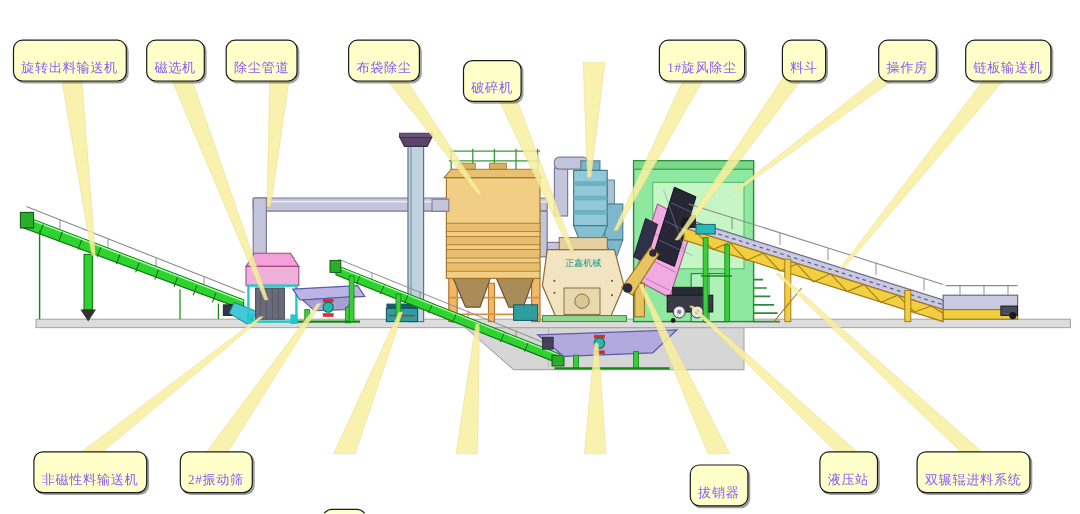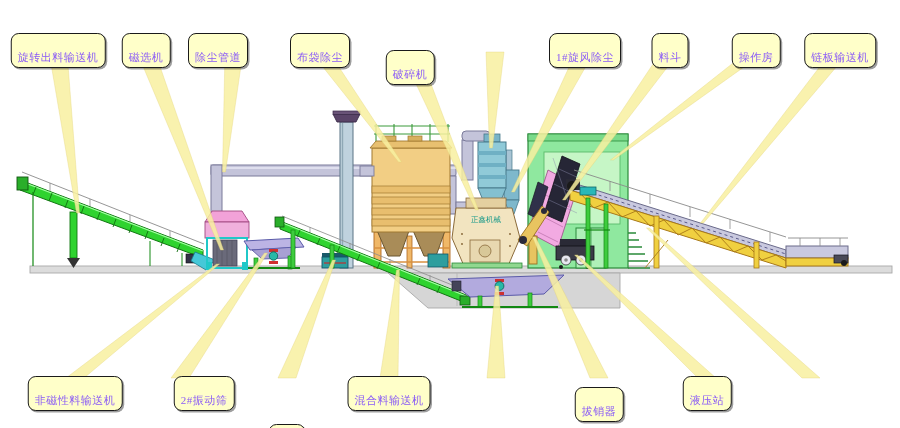--- a/index.html
+++ b/index.html
@@ -256,19 +256,19 @@
       <div class="anno-label" style="left: 58px; top: 33px;">旋转出料输送机</div>
       <div class="anno-label" style="left: 146px; top: 33px;">磁选机</div>
       <div class="anno-label" style="left: 218px; top: 33px;">除尘管道</div>
       <div class="anno-label" style="left: 320px; top: 33px;">布袋除尘</div>
       <div class="anno-label" style="left: 410px; top: 50px;">破碎机</div>
       <div class="anno-label" style="left: 585px; top: 33px;">1#旋风除尘</div>
       <div class="anno-label" style="left: 670px; top: 33px;">料斗</div>
       <div class="anno-label" style="left: 756px; top: 33px;">操作房</div>
       <div class="anno-label" style="left: 75px; top: 376px;">非磁性料输送机</div>
       <div class="anno-label" style="left: 840px; top: 33px;">链板输送机</div>
-      <div class="anno-label" style="left: 180px; top: 376px; margin-left: 24px;">2#振动筛</div>
+      <div class="anno-label" style="left: 180px; top: 376px;">2#振动筛</div>
       <div class="anno-label" style="left: 287px; top: 396px; margin-top: 28px;">风机</div>
-      <div class="anno-label" style="left: 389px; top: 376px;">混合料输送机</div>
       <div class="anno-label" style="left: 599px; top: 387px; text-align: center;">拔销器</div>
       <div class="anno-label" style="left: 707px; top: 376px;">液压站</div>
+      <div class="anno-label" style="left: 811px; top: 376px;">双辗辊进料系统</div>
     </div>
 </div>
 
 </body></html>

